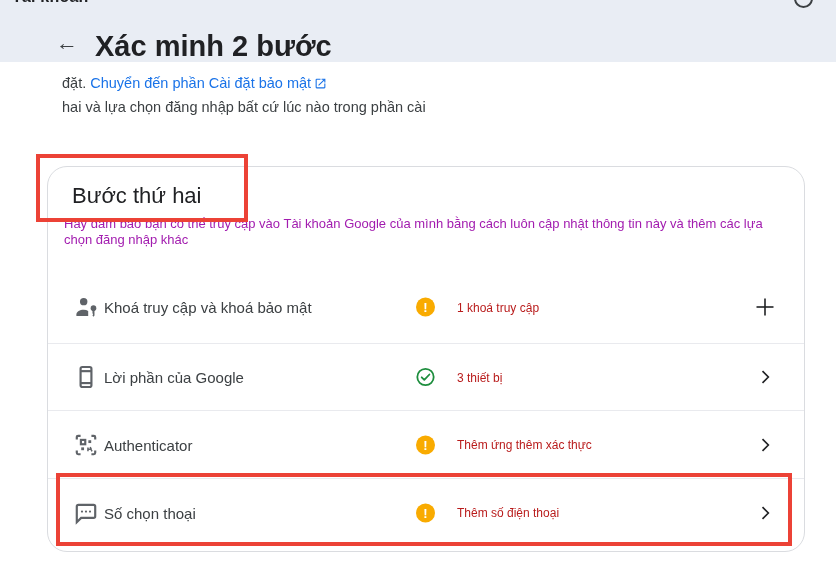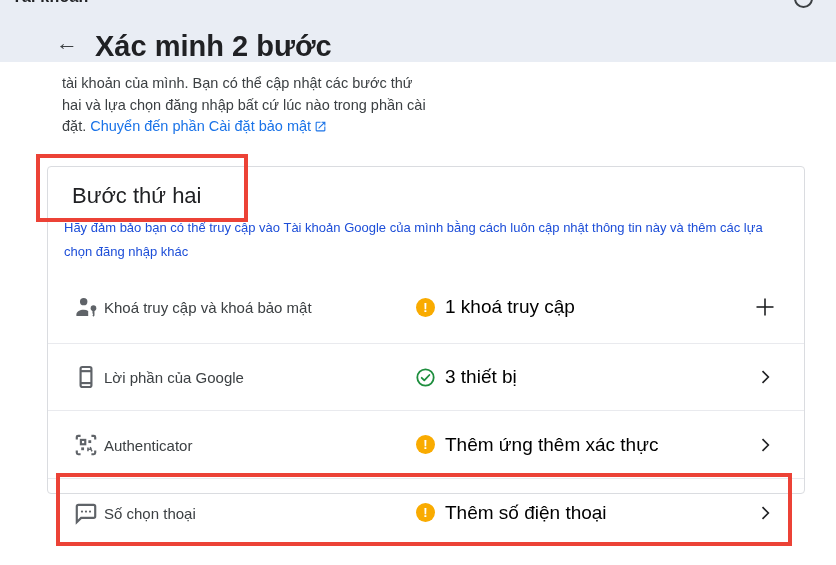--- a/index.html
+++ b/index.html
@@ -21,42 +21,42 @@
                 color:#202124; white-space:nowrap; }
 
   
   .intro { position:absolute; left:62px; top:73px; font-size:14.5px; line-height:21.5px;
            color:#3c4043; z-index:1; }
   .intro .line { white-space:nowrap; }
   .intro a { color:var(--link); text-decoration:none; }
   .open-new-icon { display:inline-block; vertical-align:-2px; margin-left:3px; }
 
   
-  .card { position:absolute; left:47px; top:166px; width:758px; height:328px;
-          background:#fff; border:1px solid #dadce0; border-radius:4px; z-index:2; }
+  .card { position:absolute; left:47px; top:166px; width:758px; height:386px;
+          background:#fff; border:1px solid #dadce0; border-radius:20px; z-index:2; }
   .card-title { position:absolute; left:24px; top:16px; font-size:22px; font-weight:400;
                 color:#202124; white-space:nowrap; }
   .card-desc { position:absolute; left:16px; top:49px; width:716px; font-size:13px;
-               line-height:24px; color:#1d4ed8; }
+               line-height:16px; color:#a21caf; }
 
   .rows { position:absolute; left:0; top:104px; width:756px; }
   .row { position:relative; width:756px; cursor:pointer; }
   .row + .row { border-top:1px solid #e9eaee; }
   .row-1 { height:72px; } .row-2 { height:67px; } .row-3 { height:68px; } .row-4 { height:68px; }
   .row-icon { position:absolute; left:24px; top:50%; transform:translateY(-50%);
               width:28px; height:28px; display:flex; align-items:center; justify-content:center; }
   .row-label { position:absolute; left:56px; top:50%; transform:translateY(-50%);
                font-size:15px; color:#3c4043; white-space:nowrap; }
   .row-status { position:absolute; left:368px; top:50%; transform:translateY(-50%);
                 display:flex; align-items:center; gap:10px; }
   .badge-warn { width:19px; height:19px; border-radius:50%; background:var(--warning);
                 color:#fff; font-size:13px; font-weight:700; display:flex;
                 align-items:center; justify-content:center; line-height:1; }
   .badge-ok { width:19px; height:19px; display:flex; align-items:center; justify-content:center; }
-  .status-text { font-size:19px; color:#000000; white-space:nowrap; }
+  .status-text { font-size:12px; color:#b91c1c; white-space:nowrap;margin-left:12px; }
   .row-action { position:absolute; right:26px; top:50%; transform:translateY(-50%);
                 width:26px; height:26px; display:flex; align-items:center; justify-content:center;
                 cursor:pointer; }
 
   
   .anno { position:absolute; border:4px solid var(--annotation); z-index:9;
           background:transparent; pointer-events:none; }
   .anno-1 { left:36px; top:154px; width:212px; height:68px; }
   .anno-2 { left:56px; top:473px; width:736px; height:73px; }
 </style>
@@ -66,27 +66,26 @@
 <div id="canvas">
 
   <div class="header-band">
     <div class="clipped-title">Tài khoản</div>
     <div class="partial-help"></div>
     <div class="back-arrow">←</div>
     <div class="page-title">Xác minh 2 bước</div>
   </div>
 
   <div class="intro">
-    <div class="line">tài khoản của mình. Bạn có thể cập nhật các bước thứ</div>
-    <div class="line">hai và lựa chọn đăng nhập bất cứ lúc nào trong phần cài</div>
     <div class="line"><span>đặt. </span><a href="#">Chuyển đến phần Cài đặt bảo mật</a><span class="open-new-icon">
         <svg width="13" height="13" viewBox="0 0 24 24" fill="#1a73e8">
             <path d="M19 19H5V5h7V3H5a2 2 0 0 0-2 2v14a2 2 0 0 0 2 2h14c1.1 0 2-.9 2-2v-7h-2v7zM14 3v2h3.59l-9.83 9.83 1.41 1.41L19 6.41V10h2V3h-7z"></path>
           </svg>
       </span></div>
+    <div class="line">hai và lựa chọn đăng nhập bất cứ lúc nào trong phần cài</div>
   </div>
 
   <div class="card">
     <div class="card-title">Bước thứ hai</div>
     <div class="card-desc">Hãy đảm bảo bạn có thể truy cập vào Tài khoản Google của mình bằng cách luôn cập nhật thông tin này và thêm các lựa chọn đăng nhập khác</div>
 
     <div class="rows">
 
       <div class="row row-1">
         <span class="row-icon">

